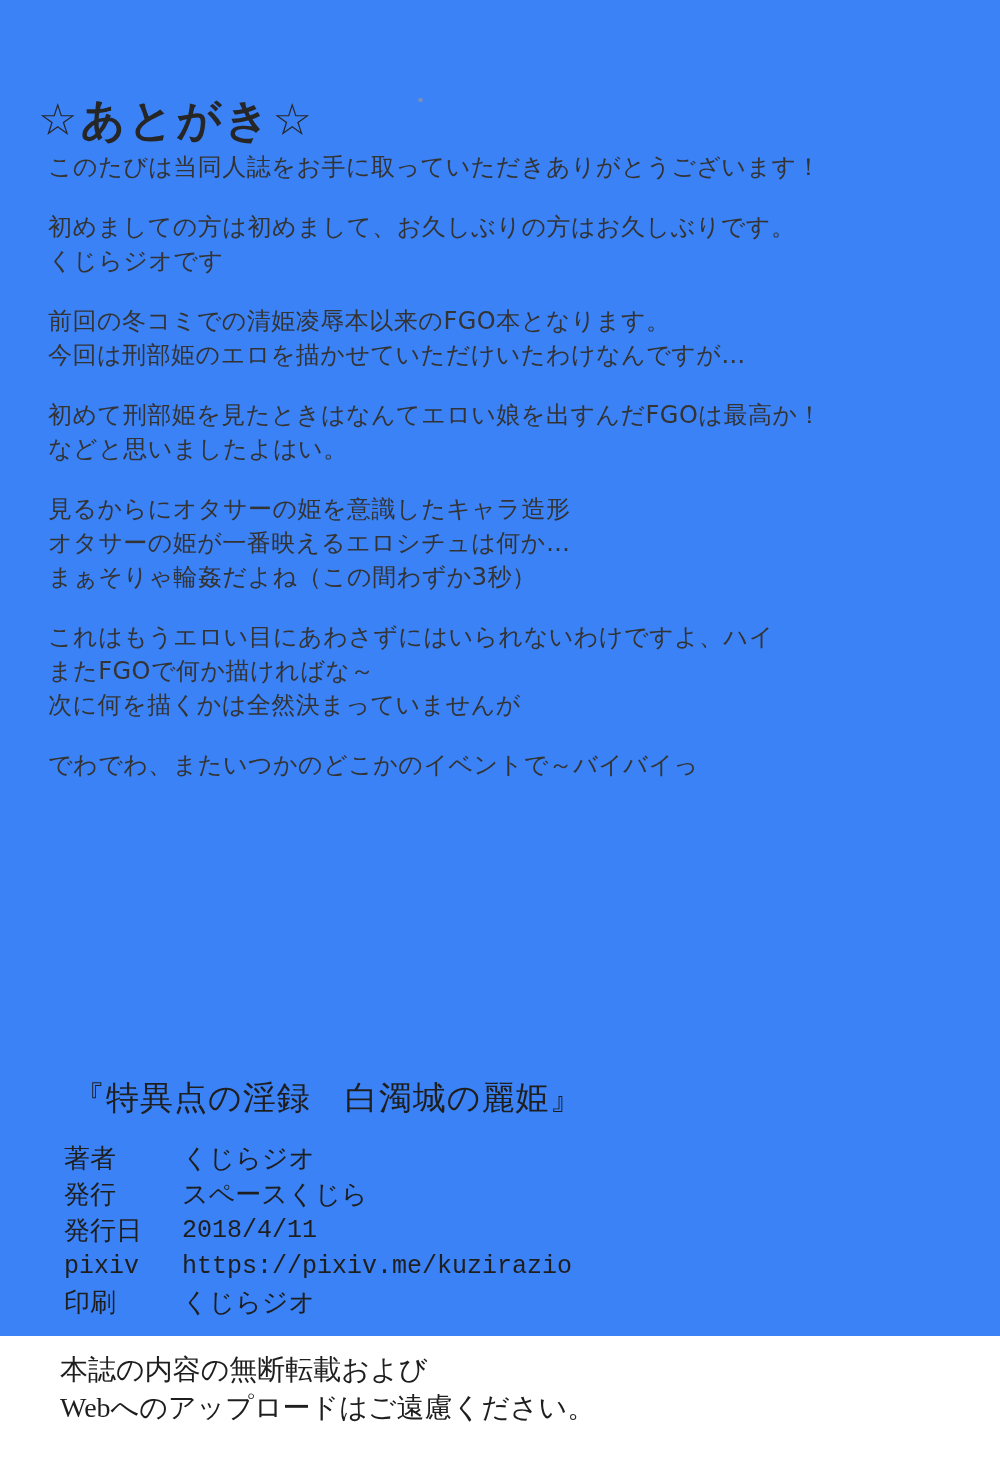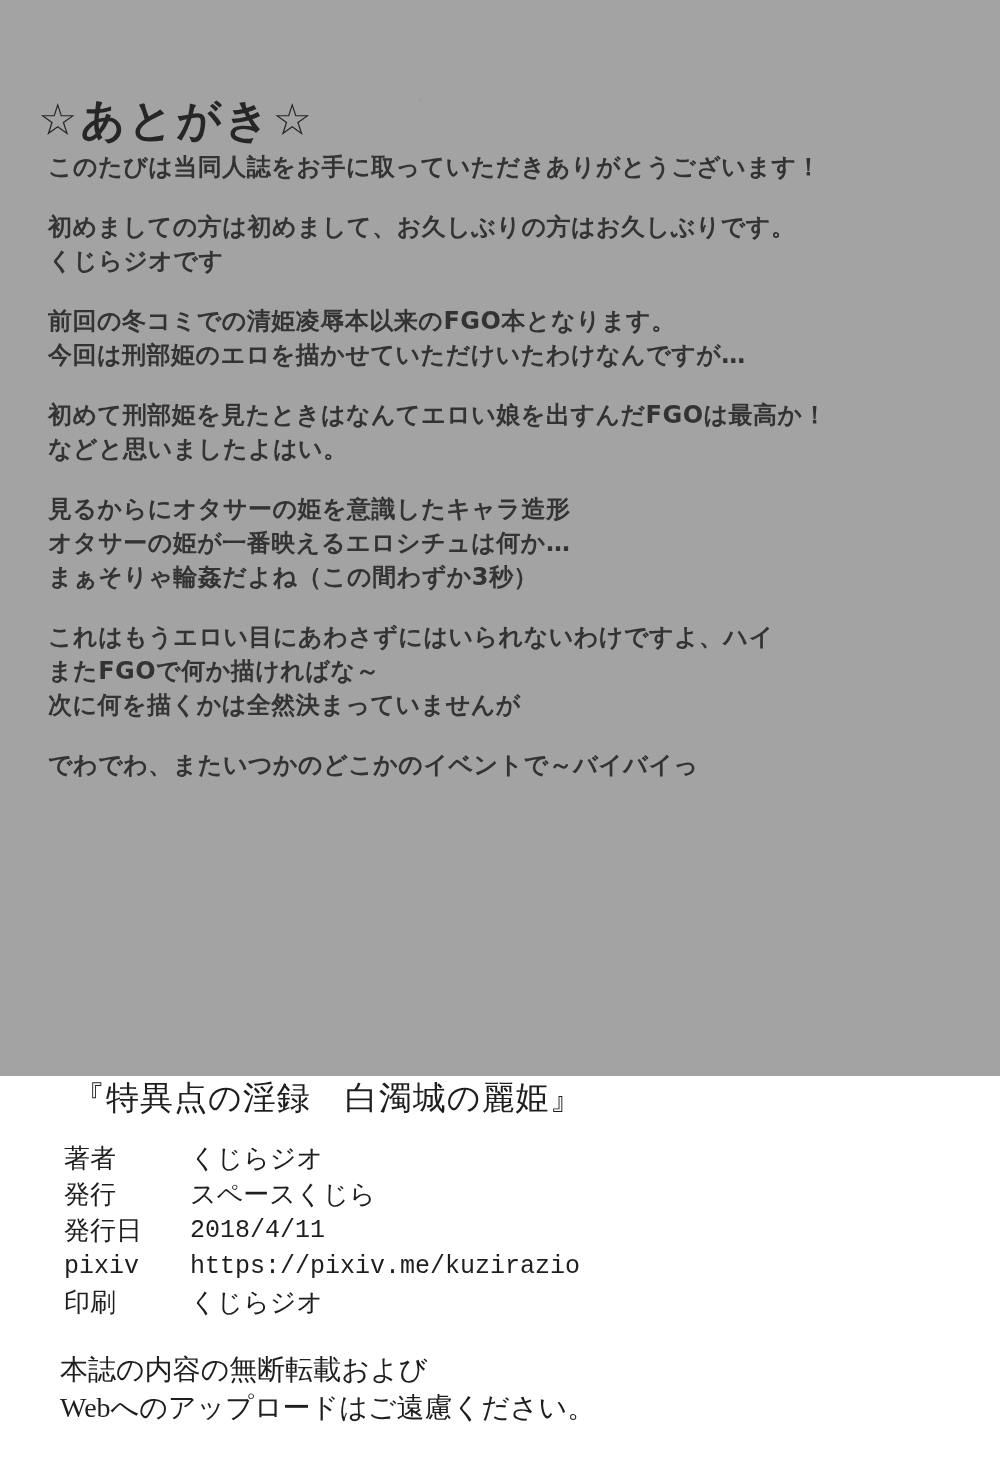--- a/index.html
+++ b/index.html
@@ -4,62 +4,62 @@
 <style>
   html, body { margin: 0; padding: 0; }
   body {
     width: 1000px; height: 1460px;
     background: #ffffff;
     font-family: "DejaVu Sans", sans-serif;
     overflow: hidden;
   }
   .page {
     position: relative;
-    width: 1000px; height: 1076px;
-    background: #a3a3a3;
+    width: 1000px; height: 1336px;
+    background: #3b82f6;
     color: #2e2e2e;
   }
 
   
   .title {
     position: absolute;
     top: 62px; left: 38px;
     font-size: 44px;
     font-weight: bold;
     letter-spacing: 3px;
     color: #262626;
   }
   .afterword {
     position: absolute;
     top: 150px; left: 48px; right: 30px;
     font-size: 24px;
     color: #333333;
   }
-  .afterword .para { margin: 0 0 26px 0; font-weight: bold; }
+  .afterword .para { margin: 0 0 26px 0; }
   .afterword .line {
     line-height: 34px;
     letter-spacing: 0.5px;
     white-space: nowrap;
   }
 
   
   .colophon {
     position: absolute;
     top: 1076px; left: 56px; right: 30px;
     font-family: "Liberation Serif", "DejaVu Serif", serif;
     color: #1e1e1e;
   }
   .book-title {
     font-size: 33px;
     letter-spacing: 1px;
     margin: 0 0 20px 16px;
     white-space: nowrap;
   }
   .rows { margin-left: 8px; }
-  .row { display: flex; line-height: 36px; font-size: 26px; gap: 8px; }
+  .row { display: flex; line-height: 36px; font-size: 26px; }
   .row .label { width: 118px; flex: 0 0 118px; }
   .row .value { white-space: nowrap; }
   .mono { font-family: "Liberation Mono", "DejaVu Sans Mono", monospace; font-size: 25px; }
   .notice { margin: 30px 0 0 4px; }
   .notice .line {
     font-size: 28px;
     line-height: 38px;
     white-space: nowrap;
   }
 

